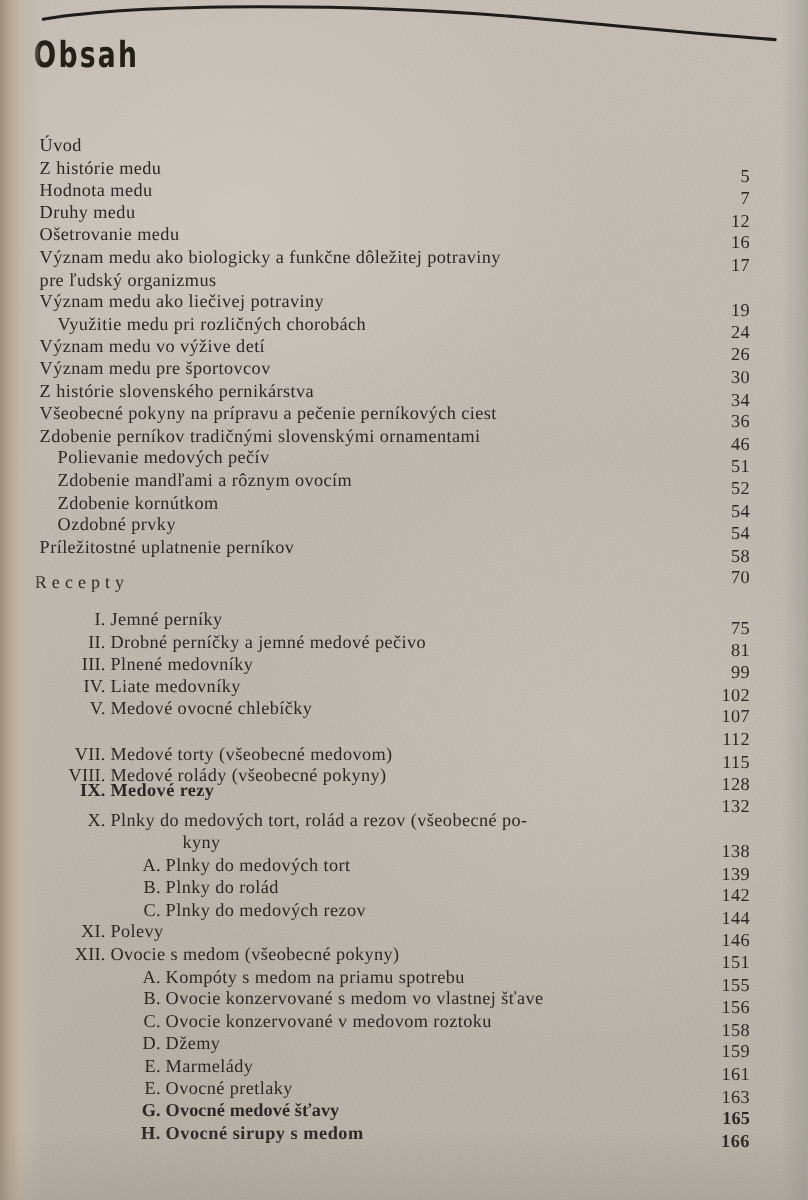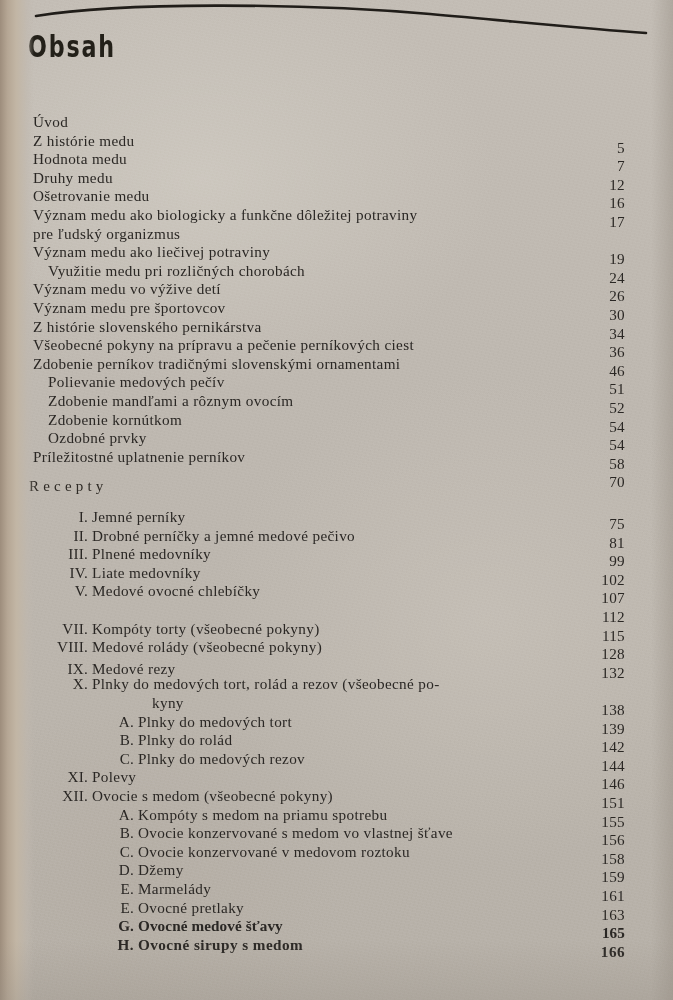--- a/index.html
+++ b/index.html
@@ -390,34 +390,34 @@
             <span class="num">V.</span>
             <span class="title">Medové ovocné chlebíčky</span>
             <span class="leader"></span>
           </div>
         </div>
         <div class="pageno" style="left: 585px; top: 81.4px; position: absolute;">107</div>
         <div class="pageno" style="left: 585px; top: 100px; position: absolute;">112</div>
         <div class="row rrow" style="top: 111.6px; position: absolute; left: 0px; right: 0px;">
           <div class="row-inner">
             <span class="num">VII.</span>
-            <span class="title">Kompóty torty (všeobecné pokyny)</span>
+            <span class="title">Medové torty (všeobecné medovom)</span>
             <span class="leader"></span>
           </div>
         </div>
         <div class="pageno" style="left: 585px; top: 118.6px; position: absolute;">115</div>
         <div class="row rrow" style="top: 130.2px; position: absolute; left: 0px; right: 0px;">
           <div class="row-inner">
             <span class="num">VIII.</span>
             <span class="title">Medové rolády (všeobecné pokyny)</span>
             <span class="leader"></span>
           </div>
         </div>
         <div class="pageno" style="left: 585px; top: 137.2px; position: absolute;">128</div>
-        <div class="row rrow" style="top: 152px; position: absolute; left: 0px; right: 0px;">
+        <div class="row rrow" style="top: 142px; position: absolute; left: 0px; right: 0px; font-weight: bold;">
           <div class="row-inner">
             <span class="num">IX.</span>
             <span class="title">Medové rezy</span>
             <span class="leader"></span>
           </div>
         </div>
         <div class="pageno" style="left: 585px; top: 155.8px; position: absolute;">132</div>
         <div class="row rrow" style="top: 167.4px; position: absolute; left: 0px; right: 0px;">
           <div class="row-inner">
             <span class="num">X.</span>

